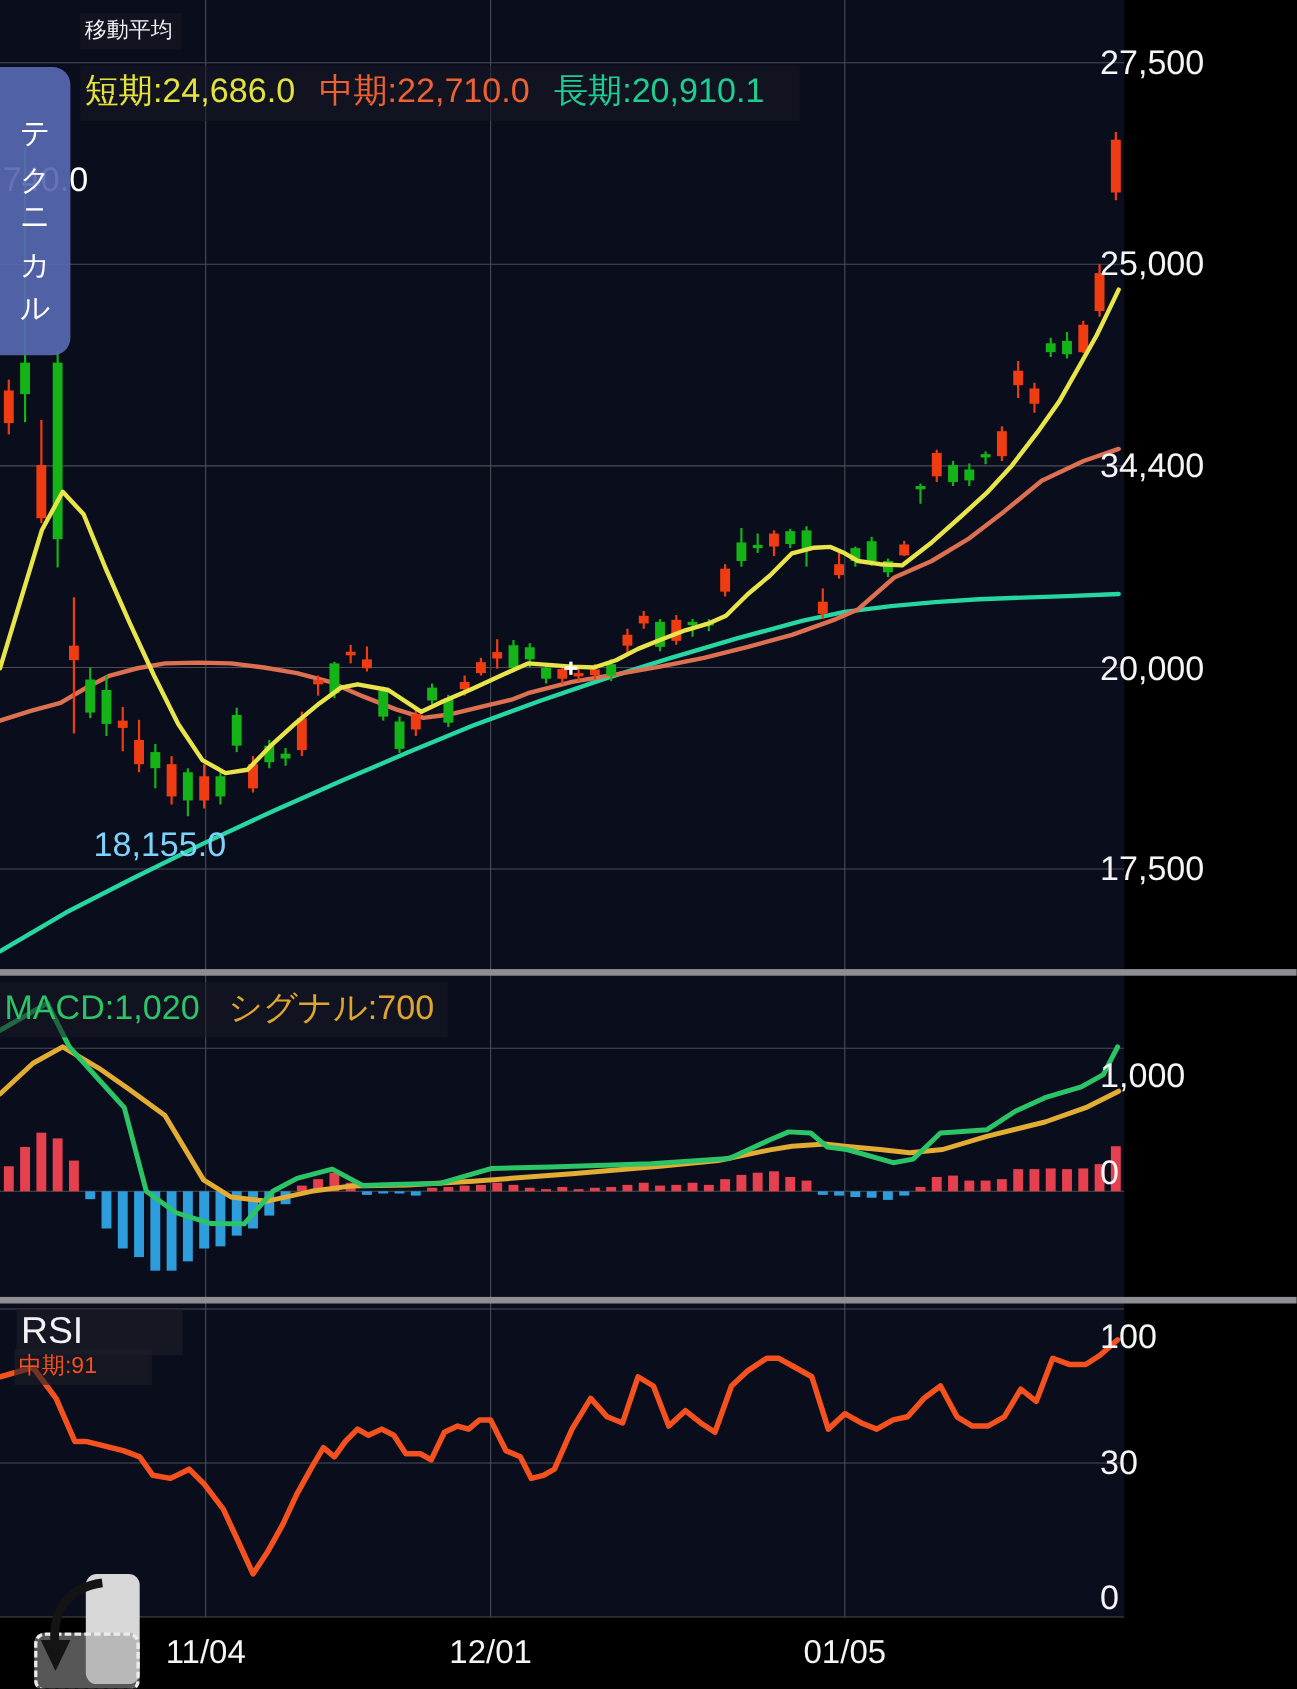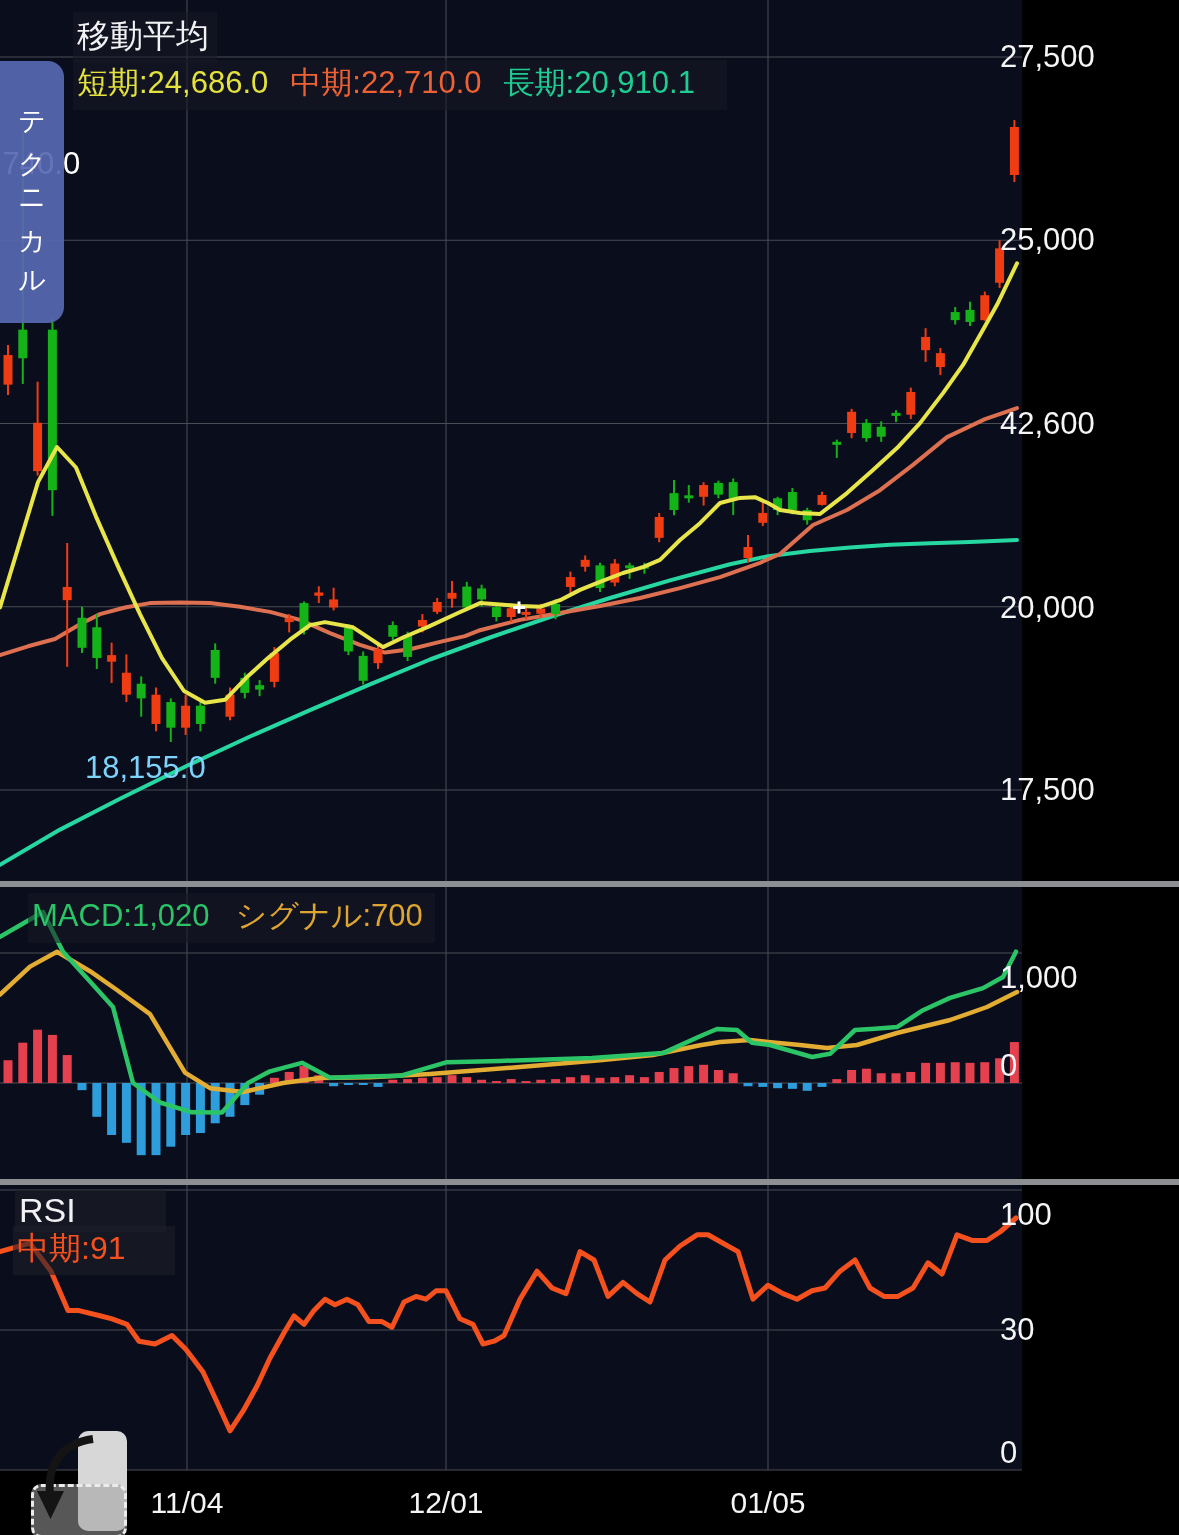--- a/index.html
+++ b/index.html
@@ -1,28 +1,28 @@
 <!DOCTYPE html>
 <html><head>
 <meta charset="utf-8">
 <style>
   html,body{margin:0;padding:0;background:#000;}
   .screen{position:relative;width:1179px;height:1535px;background:#000;overflow:hidden;
           font-family:"Liberation Sans","DejaVu Sans",sans-serif;}
   .plot-bg{position:absolute;left:0;top:0;width:1022px;height:1470px;background:#0a0d1b;}
   svg.chart{position:absolute;left:0;top:0;z-index:2;}
   .legend{position:absolute;z-index:6;white-space:nowrap;}
-  .lg-title{left:73px;top:12px;font-size:33px;color:#f2f2f4;background:rgba(24,26,38,.55);padding:2px 8px 4px 4px;}
+  .lg-title{left:73px;top:12px;font-size:20px;color:#f2f2f4;background:rgba(24,26,38,.55);padding:2px 8px 4px 4px;}
   .lg-ma{left:73px;top:60px;font-size:31px;background:rgba(24,26,38,.55);padding:2px 10px 6px 4px;}
   .lg-ma span{margin-right:22px;}
   .ma-short{color:#e4e23c;} .ma-mid{color:#ee6133;} .ma-long{color:#1ecd92;}
-  .lg-macd{left:28px;top:893px;font-size:31px;background:rgba(24,26,38,.55);padding:2px 12px 6px 4px;}
+  .lg-macd{left:0;top:893px;font-size:31px;background:rgba(24,26,38,.55);padding:2px 12px 6px 4px;}
   .macd-val{color:#2bc467;margin-right:26px;} .sig-val{color:#dfa62f;}
   .lg-rsi-t{left:15px;top:1190px;font-size:34px;color:#f2f2f4;background:rgba(28,30,42,.6);padding:1px 90px 2px 4px;}
-  .lg-rsi-v{left:13px;top:1226px;font-size:32px;color:#f4511f;background:rgba(28,30,42,.6);padding:1px 50px 4px 4px;}
+  .lg-rsi-v{left:13px;top:1226px;font-size:21px;color:#f4511f;background:rgba(28,30,42,.6);padding:1px 50px 4px 4px;}
   .partial-price{position:absolute;left:-6px;top:146px;z-index:3;font-size:31px;color:#fff;}
   .low-label{position:absolute;left:85px;top:750px;z-index:6;font-size:31px;color:#7dd3fc;}
   .y-label{position:absolute;left:1000px;z-index:4;font-size:31px;color:#f5f5f7;transform:translateY(-50%);}
   .x-label{position:absolute;top:1486px;z-index:4;font-size:30px;color:#f5f5f7;transform:translateX(-50%);}
   .tech-tab{position:absolute;left:0;top:61px;width:64px;height:262px;z-index:5;
             background:rgba(88,104,177,.92);border-radius:0 16px 16px 0;
             display:flex;align-items:center;justify-content:center;}
   .tech-tab span{writing-mode:vertical-rl;color:#fff;font-size:27px;letter-spacing:9px;}
   .rotate-icon{position:absolute;left:31px;top:1429px;width:96px;height:106px;z-index:8;}
   .ri-solid{position:absolute;left:47px;top:2px;width:49px;height:100px;background:#d7d7d8;border-radius:10px;}
@@ -304,21 +304,21 @@
 
   <div class="legend lg-macd">
     <span class="macd-val">MACD:1,020</span><span class="sig-val">シグナル:700</span>
   </div>
 
   <div class="legend lg-rsi-t">RSI</div>
   <div class="legend lg-rsi-v">中期:91</div>
 
   <div class="y-label" style="top:57px">27,500</div>
   <div class="y-label" style="top:240px">25,000</div>
-  <div class="y-label" style="top:424px">42,600</div>
+  <div class="y-label" style="top:424px">34,400</div>
   <div class="y-label" style="top:608px">20,000</div>
   <div class="y-label" style="top:790px">17,500</div>
   <div class="y-label" style="top:978px">1,000</div>
   <div class="y-label" style="top:1066px">0</div>
   <div class="y-label" style="top:1215px">100</div>
   <div class="y-label" style="top:1330px">30</div>
   <div class="y-label" style="top:1453px">0</div>
 
   <div class="x-label" style="left:187px">11/04</div>
   <div class="x-label" style="left:446px">12/01</div>

